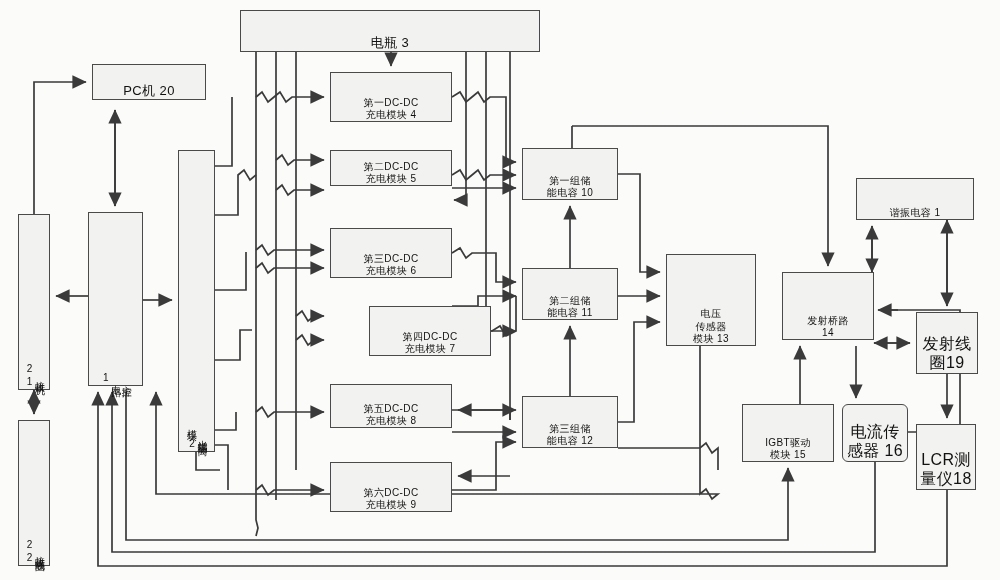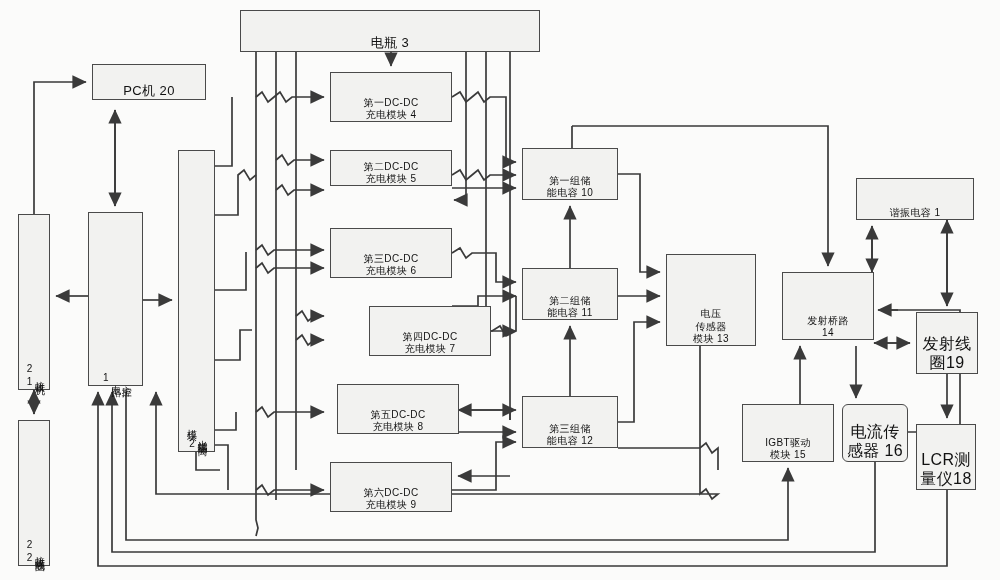--- a/index.html
+++ b/index.html
@@ -158,21 +158,21 @@
   </div>
   <div class="blk sm" style="left:330px;top:150px;width:122px;height:36px;">
     <span>第二DC-DC<br>充电模块 5</span>
   </div>
   <div class="blk sm" style="left:330px;top:228px;width:122px;height:50px;">
     <span>第三DC-DC<br>充电模块 6</span>
   </div>
   <div class="blk sm" style="left:330px;top:306px;width:122px;height:50px;margin-left:39px;">
     <span>第四DC-DC<br>充电模块 7</span>
   </div>
-  <div class="blk sm" style="left:330px;top:384px;width:122px;height:50px;margin-left:7px;">
+  <div class="blk sm" style="left:330px;top:384px;width:122px;height:44px;">
     <span>第五DC-DC<br>充电模块 8</span>
   </div>
   <div class="blk sm" style="left:330px;top:462px;width:122px;height:50px;">
     <span>第六DC-DC<br>充电模块 9</span>
   </div>
 
   <div class="blk sm" style="left:522px;top:148px;width:96px;height:52px;">
     <span>第一组储<br>能电容 10</span>
   </div>
   <div class="blk sm" style="left:522px;top:268px;width:96px;height:52px;">

